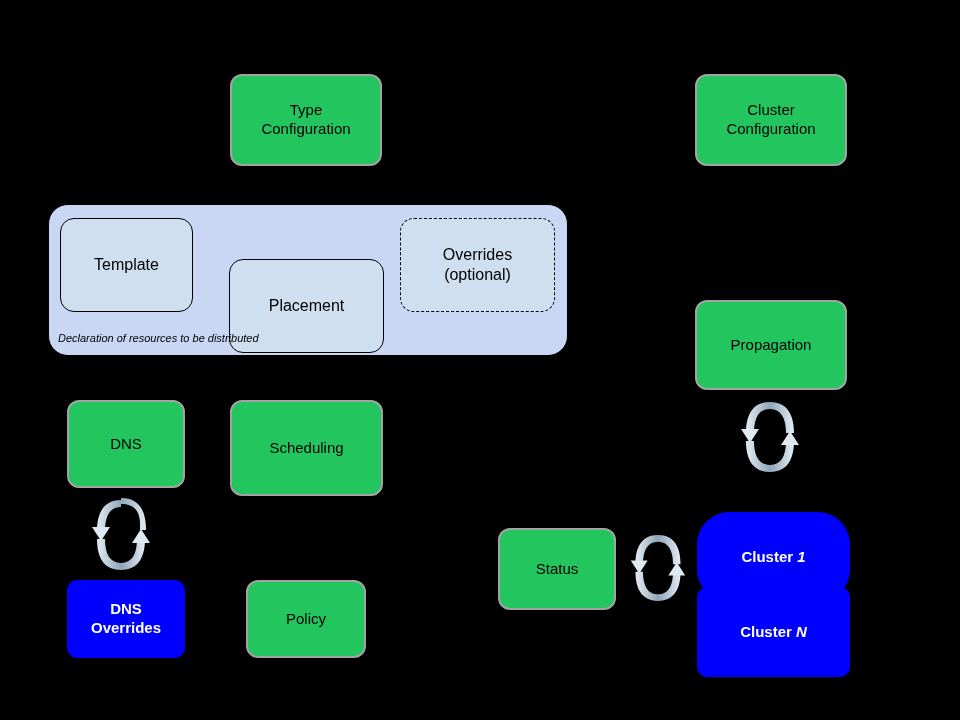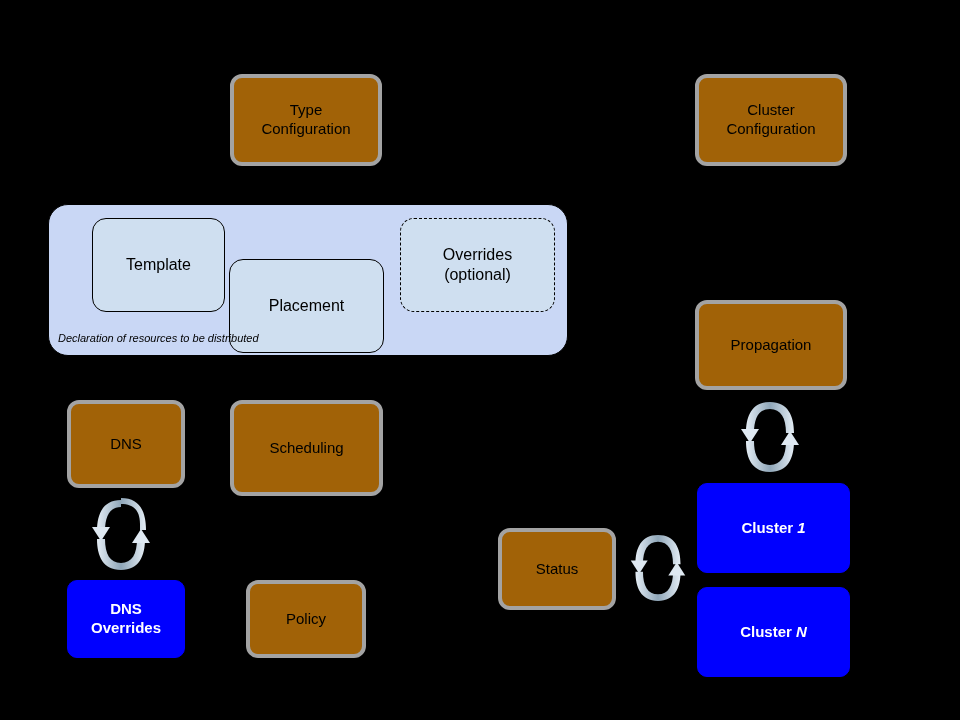--- a/index.html
+++ b/index.html
@@ -18,22 +18,22 @@
 
   
   .node {
     position: absolute;
     box-sizing: border-box;
     display: flex;
     align-items: center;
     justify-content: center;
     text-align: center;
     border-radius: 12px;
-    background: #a16207;
-    border: 4px solid #a3a3a3;
+    background: #22c55e;
+    border: 2px solid #a3a3a3;
     color: #000000;
     font-size: 15px;
     line-height: 1.25;
     padding: 2px 6px;
   }
   .node .lbl { display: block; }
   .node .sub { display: block; font-size: 16px; }
 
   
   .inner {
@@ -128,21 +128,21 @@
 
   <div class="node" style="left:695px; top:74px; width:152px; height:92px;">
     <span>
       <span class="lbl">Cluster</span>
       <span class="lbl">Configuration</span>
     </span>
   </div>
 
   <div class="group-box" style="left:48px; top:204px; width:520px; height:152px;"></div>
 
-  <div class="node inner" style="left:60px; top:218px; width:133px; height:94px;margin-left:32px;">
+  <div class="node inner" style="left:60px; top:218px; width:133px; height:94px;">
     <span class="lbl">Template</span>
   </div>
 
   <div class="node inner" style="left:229px; top:218px; width:155px; height:94px;margin-top:41px;">
     <span class="lbl">Placement</span>
   </div>
 
   <div class="node inner dashed" style="left:400px; top:218px; width:155px; height:94px;">
     <span>
       <span class="lbl">Overrides</span>
@@ -197,21 +197,21 @@
 
   <svg class="sync-icon" style="left:737px; top:396px;" width="66" height="82" viewBox="0 0 66 82">
     <path d="M33 6 C51 6 57 20 57 37 L49 37 C49 22 44 13 33 13 Z" fill="url(#gA)"></path>
     <path d="M33 6 C15 6 9 20 9 37 L17 37 C17 22 22 13 33 13 Z" fill="url(#gB)"></path>
     <path d="M22 33 L4 33 L13 47 Z" fill="#dfe9f2"></path>
     <path d="M33 76 C51 76 57 62 57 45 L49 45 C49 60 44 69 33 69 Z" fill="url(#gA)"></path>
     <path d="M33 76 C15 76 9 62 9 45 L17 45 C17 60 22 69 33 69 Z" fill="url(#gB)"></path>
     <path d="M44 49 L62 49 L53 35 Z" fill="#dfe9f2"></path>
   </svg>
 
-  <div class="node accent" style="left:697px; top:483px; width:153px; height:90px;">
+  <div class="node accent" style="left:697px; top:512px; width:153px; height:90px;border-radius:32px;">
     <span><span>Cluster </span><span class="ital">1</span></span>
   </div>
 
   <div class="node accent" style="left:697px; top:587px; width:153px; height:90px;">
     <span><span>Cluster </span><span class="ital">N</span></span>
   </div>
 
   <div class="node" style="left:498px; top:528px; width:118px; height:82px;">
     <span class="lbl">Status</span>
   </div>

